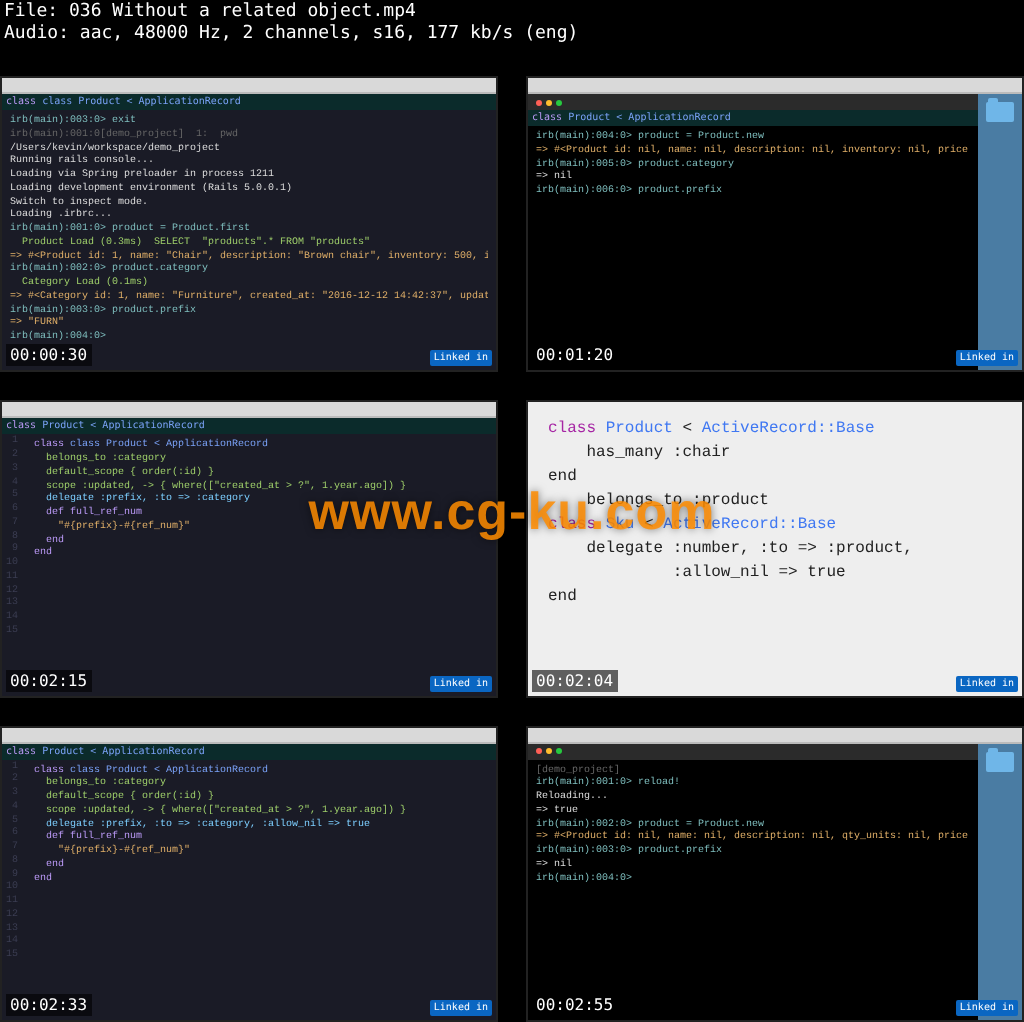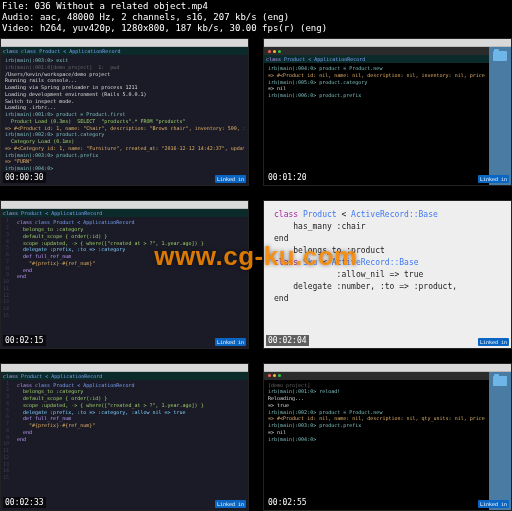--- a/index.html
+++ b/index.html
@@ -66,20 +66,21 @@
     white-space: nowrap;
     overflow: hidden;
   }
   .body {
     position: relative;
     padding: 2px 4px;
     font-size: 5px;
     line-height: 1.35;
     height: calc(100% - 24px);
     overflow: hidden;
+    font-family: Liberation Mono, monospace;
   }
   .line { white-space: pre; overflow: hidden; text-overflow: clip; }
   .kw { color: #bb9af7; }
   .cls { color: #7aa2f7; }
   .sym { color: #9ece6a; }
   .str { color: #e0af68; }
   .muted { color: #666; }
   .prompt { color: #7fbfbf; }
   .bracket { color: #7dcfff; }
   .desktop-strip {
@@ -160,22 +161,21 @@
   .codebody { margin-left: 12px; }
   .light .body { font-size: 8px; line-height: 1.5; color: #222; padding: 8px 10px; }
   .light .kw2 { color: #a626a4; }
   .light .cls2 { color: #4078f2; }
 </style>
 </head>
 <body>
 
 <div class="meta-header">
   <div>File: 036 Without a related object.mp4</div>
-  <div>Audio: aac, 48000 Hz, 2 channels, s16, 207 kb/s (eng)</div>
-  <div>Video: h264, yuv420p, 1280x800, 187 kb/s, 30.00 fps(r) (eng)</div>
+  <div>Audio: aac, 48000 Hz, 2 channels, s16, 177 kb/s (eng)</div>
 </div>
 
 <div class="watermark">www.cg-ku.com</div>
 
 <div class="grid">
 
   <div class="tile">
     <div class="menubar"></div>
     <div class="mux-top">
       <span class="kw">class</span> <span class="cls">class Product &lt; ApplicationRecord</span>
@@ -262,22 +262,22 @@
 
   <div class="tile light">
     <div class="body">
       <div class="line"><span class="kw2">class</span> <span class="cls2">Product</span> &lt; <span class="cls2">ActiveRecord::Base</span></div>
       <div class="line">    has_many :chair</div>
       <div class="line">end</div>
       <div class="line"></div>
       <div class="line">    belongs_to :product</div>
       <div class="line"><span class="kw2">class</span> <span class="cls2">Sku</span> &lt; <span class="cls2">ActiveRecord::Base</span></div>
       <div class="line"></div>
+      <div class="line">    delegate :number, :to =&gt; :product,</div>
       <div class="line">             :allow_nil =&gt; true</div>
-      <div class="line">    delegate :number, :to =&gt; :product,</div>
       <div class="line">end</div>
     </div>
     <div class="timestamp">00:02:04</div>
     <div class="linkedin-badge">Linked in</div>
   </div>
 
   <div class="tile">
     <div class="menubar"></div>
     <div class="mux-top">
       <span class="kw">class</span> <span class="cls">Product &lt; ApplicationRecord</span>

